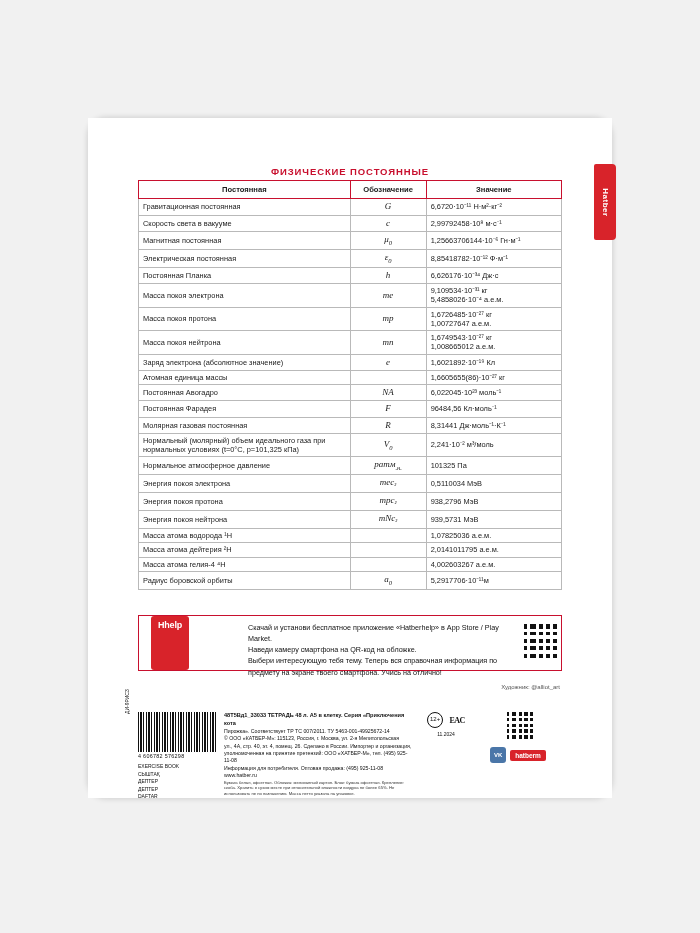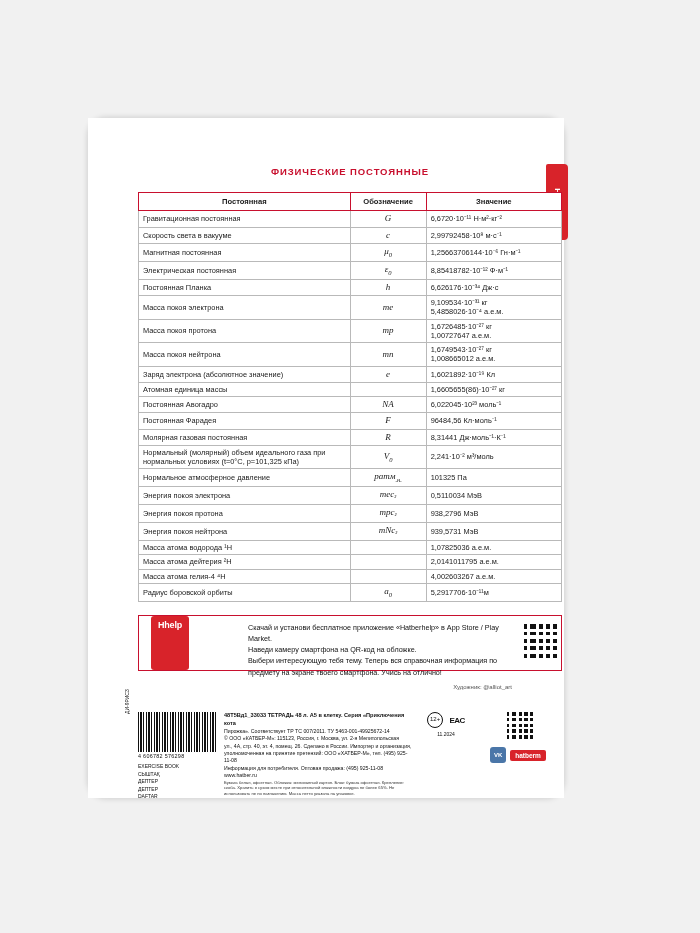--- a/index.html
+++ b/index.html
@@ -19,21 +19,21 @@
     left: 0; top: 0;
     width: 700px;
     height: 933px;
     background: #f1f1f1;
   }
   
   .cover {
     position: absolute;
     left: 88px;
     top: 118px;
-    width: 476px;
+    width: 524px;
     height: 680px;
     background: #7f1d1d;
     box-shadow: 0 0 6px rgba(0,0,0,0.18);
     border-radius: 18px;
   }
   .cover-inner {
     position: absolute;
     left: 0; top: 0; right: 0; bottom: 0;
     background: #ffffff;
   }
@@ -71,21 +71,21 @@
     font-weight: bold;
     letter-spacing: 0.9px;
     color: #c8102e;
     text-transform: uppercase;
   }
 
   
   table.constants {
     position: absolute;
     left: 50px;
-    top: 74px;
+    top: 62px;
     width: 424px;
     border-collapse: collapse;
     font-size: 7.4px;
     color: #1a1a1a;
     background: #fff;
     border: 1.2px solid #c8102e;
   }
   table.constants th, table.constants td {
     border: 0.6px solid #b9b9b9;
     padding: 2px 4px;
@@ -241,20 +241,21 @@
     text-align: center;
     margin-right: 5px;
     vertical-align: middle;
   }
   .eac {
     display: inline-block;
     font-size: 8px;
     font-weight: bold;
     letter-spacing: -0.5px;
     vertical-align: middle;
+    font-family: Liberation Serif, serif;
   }
   .marks .date { margin-top: 3px; font-size: 5px; }
   .right-codes {
     flex: 0 0 88px;
     display: flex;
     flex-direction: column;
     align-items: center;
     gap: 5px;
   }
   .social {

